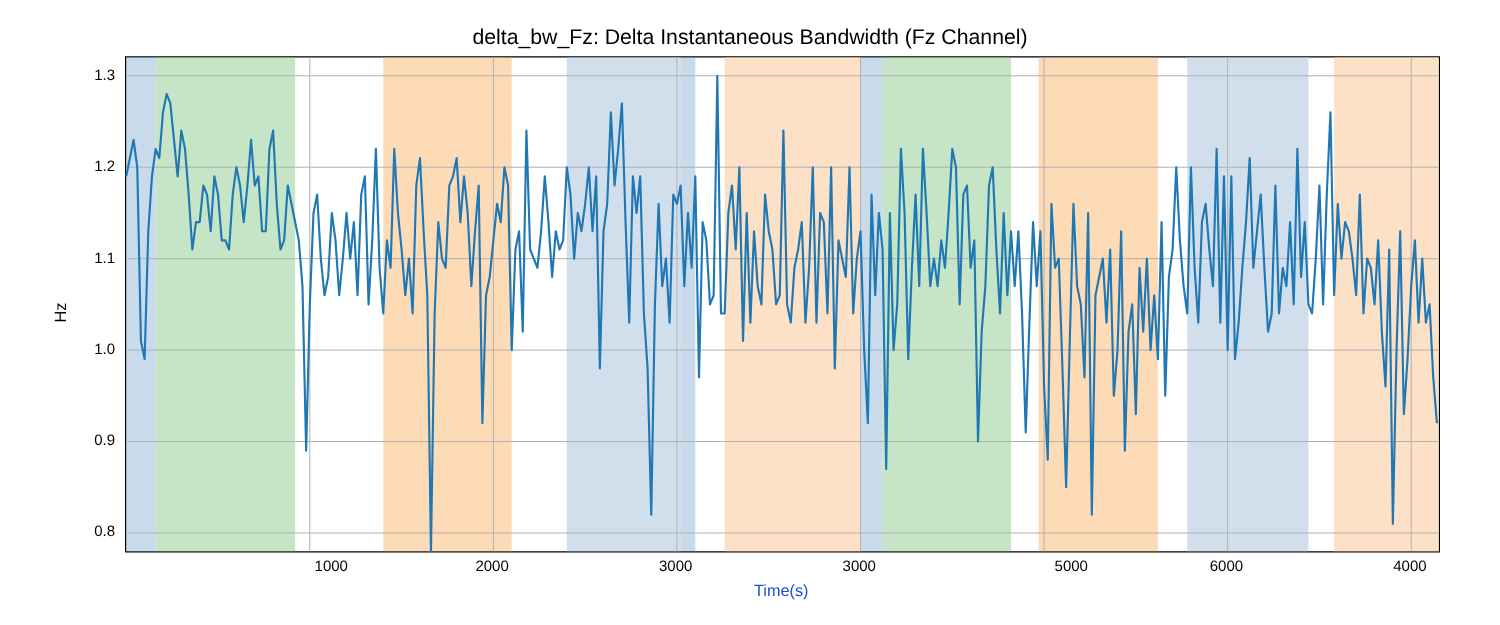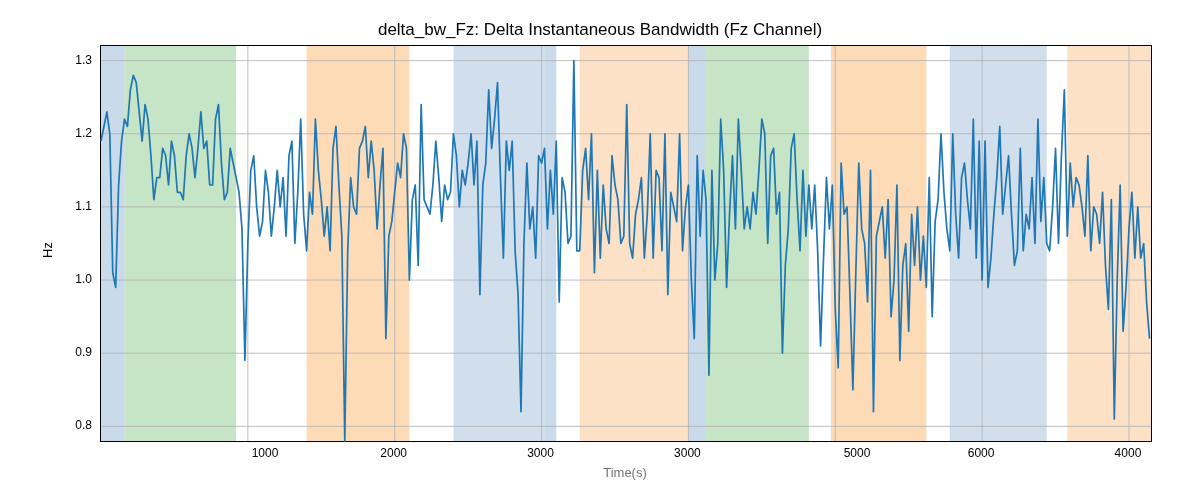--- a/index.html
+++ b/index.html
@@ -38,21 +38,21 @@
     font-size: 13px;
     color: #000;
   }
   .xlabel {
     position: absolute;
     bottom: 20px;
     left: 100px;
     width: 1050px;
     text-align: center;
     font-size: 13px;
-    color: #737373;
+    color: #1d4ed8;
   }
   .ytick-label {
     position: absolute;
     right: 1108px;
     font-size: 12px;
     color: #000;
     transform: translateY(-50%);
   }
   .xtick-label {
     position: absolute;

